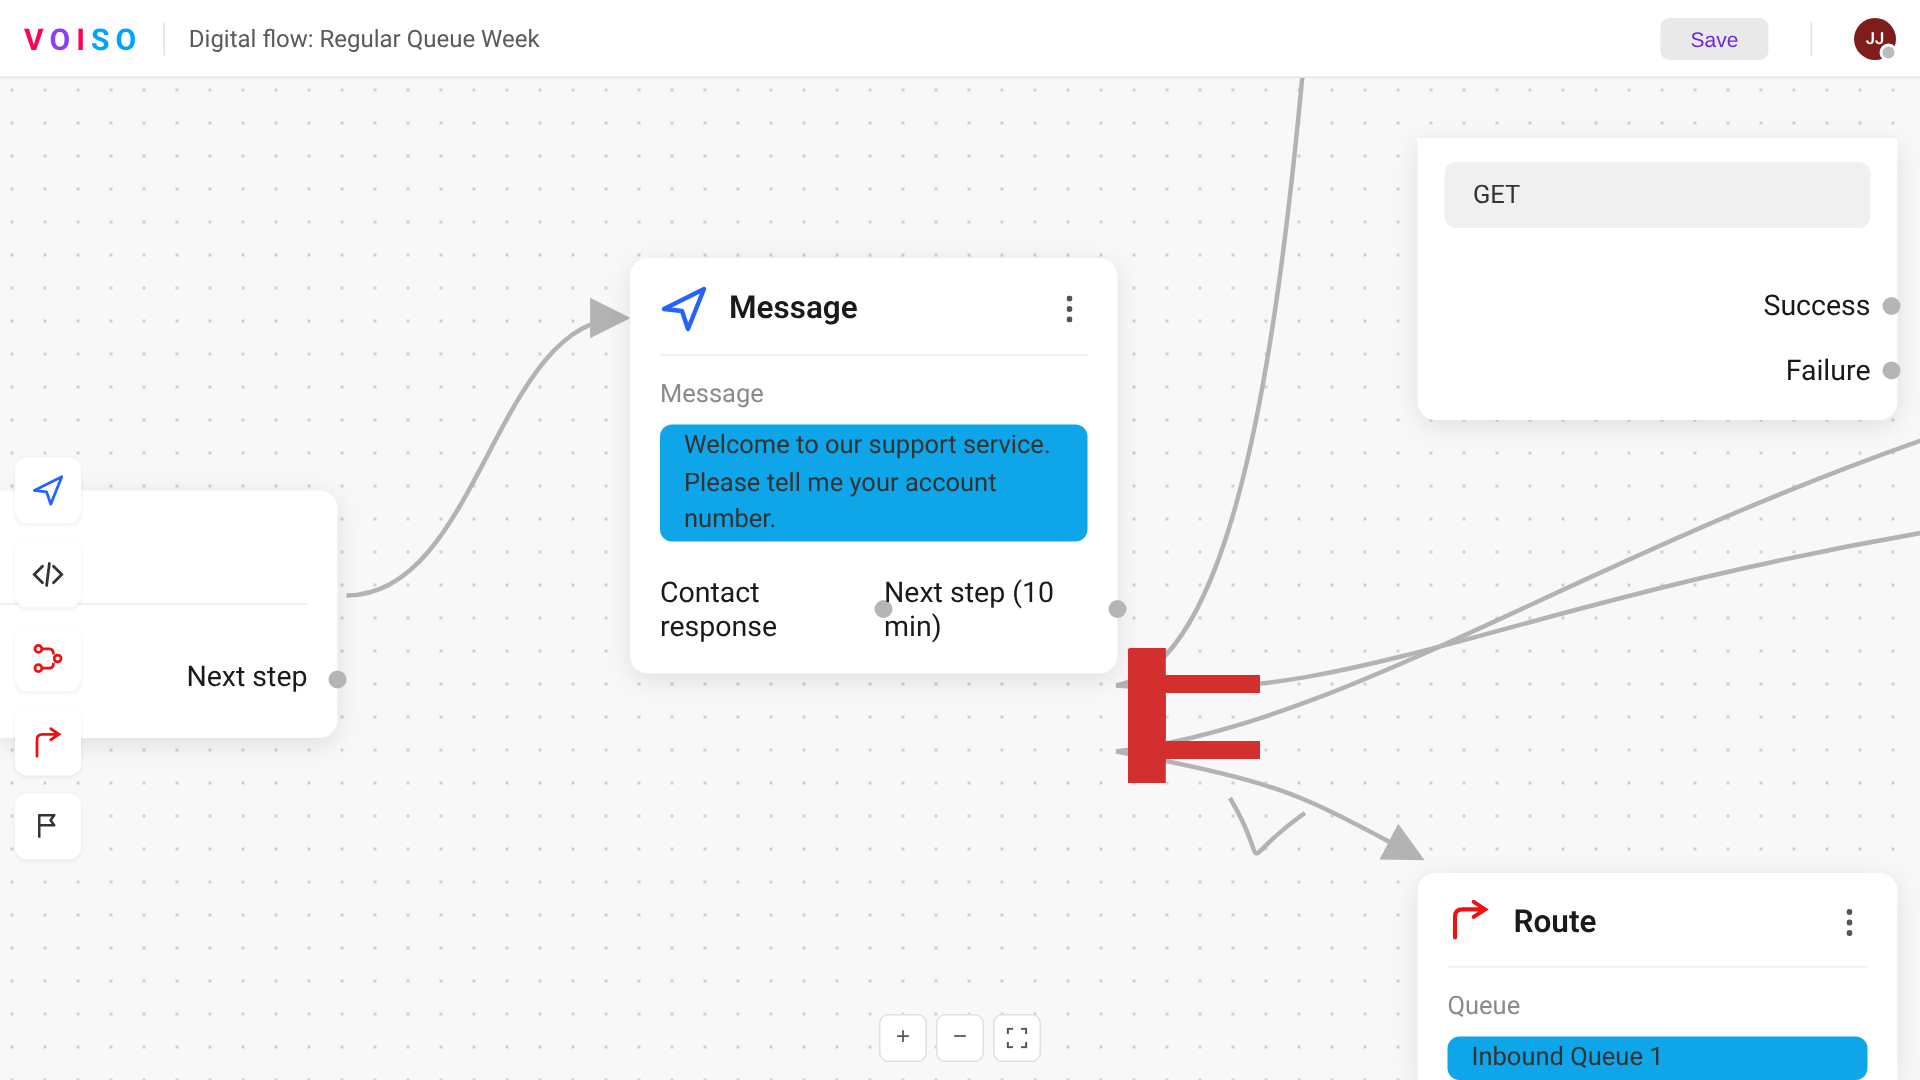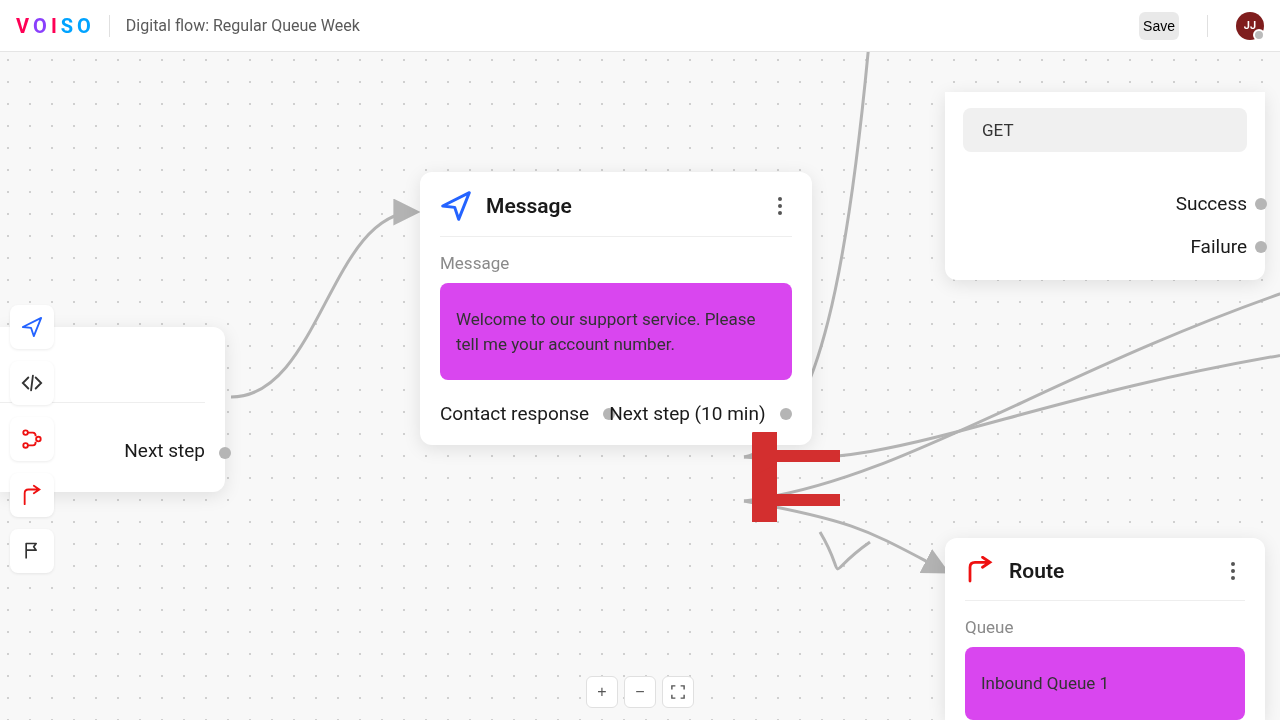--- a/index.html
+++ b/index.html
@@ -10,41 +10,41 @@
   .header { position: absolute; top:0; left:0; right:0; height:52px; background:#fff; border-bottom:1px solid #e5e5e5; display:flex; align-items:center; padding:0 16px; z-index:50; }
   .logo { display:flex; align-items:center; gap:2px; font-weight:700; font-size:20px; letter-spacing:2px; }
   .logo span:nth-child(1){color:#ff0055;}
   .logo span:nth-child(2){color:#8a3ffc;}
   .logo span:nth-child(3){color:#ff0055;}
   .logo span:nth-child(4){color:#00a3ff;}
   .logo span:nth-child(5){color:#00a3ff;}
   .vdiv { width:1px; height:22px; background:#e0e0e0; margin:0 16px; }
   .flow-title { color:#5a5a5a; font-size:16px; }
   .header-right { margin-left:auto; display:flex; align-items:center; gap:12px; }
-  .save-btn { padding:6px 4px; background:#e9e9e9; color:#000000; border-radius:6px; font-size:14px; border:none; }
+  .save-btn { padding:6px 20px; background:#e9e9e9; color:#6d28d9; border-radius:6px; font-size:14px; border:none; }
   .avatar { width:28px; height:28px; border-radius:50%; background:#7f1d1d; color:#fff; font-size:11px; font-weight:600; display:flex; align-items:center; justify-content:center; position:relative; }
   .avatar::after { content:""; position:absolute; right:-1px; bottom:-1px; width:8px; height:8px; background:#bbb; border:2px solid #fff; border-radius:50%; }
 
   
   .canvas { position:absolute; top:52px; left:0; right:0; bottom:0; background:#f8f8f8;
     background-image: radial-gradient(circle, #d0d0d0 1px, transparent 1px);
     background-size: 22px 22px; background-position: -3px -3px; }
 
   
   .toolbox { position:absolute; left:10px; top:253px; width:44px; display:flex; flex-direction:column; gap:12px; z-index:40; }
   .tool { width:44px; height:44px; background:#fff; border-radius:8px; display:flex; align-items:center; justify-content:center; box-shadow:0 1px 3px rgba(0,0,0,0.08); }
 
   
   .node { position:absolute; background:#fff; border-radius:12px; box-shadow:0 4px 18px rgba(0,0,0,0.10); z-index:20; }
   .node-header { display:flex; align-items:center; padding:18px 20px 14px; gap:14px; }
   .node-title { font-size:21px; font-weight:600; color:#1a1a1a; flex:1; }
   .node-menu { width:24px; height:24px; display:flex; align-items:center; justify-content:center; color:#555; cursor:pointer; font-size:18px; }
   .node-hr { height:1px; background:#eee; margin:0 20px; }
   .section-label { color:#8a8a8a; font-size:17px; padding:16px 20px 10px; }
-  .msg-box { margin:0 20px 0; background:#d946ef; border-radius:8px; padding:24px 16px; color:#333; font-size:17px; line-height:1.45; }
+  .msg-box { margin:0 20px 0; background:#0ea5e9; border-radius:8px; padding:2px 16px; color:#333; font-size:17px; line-height:1.45; }
 
   .outs { padding:22px 20px 20px; display:flex; gap:20px; }
   .out-row { display:flex; align-items:center; justify-content:flex-end; gap:10px; position:relative; }
   .out-label { font-size:19px; color:#1a1a1a; }
   .port { width:12px; height:12px; border-radius:50%; background:#b5b5b5; position:absolute; right:-26px; top:50%; transform:translateY(-50%); }
 
   
   .node-partial-left { position:absolute; left:0; top:275px; width:225px; height:165px; background:#fff; border-radius:0 12px 12px 0; box-shadow:0 4px 18px rgba(0,0,0,0.10); z-index:15; overflow:visible;}
   .node-partial-left .hr2 { position:absolute; top:75px; left:0; right:20px; height:1px; background:#eee;}
   .node-partial-left .ns-label { position:absolute; right:20px; top:112px; font-size:19px; color:#1a1a1a;}
@@ -141,21 +141,21 @@
         </svg>
     </div>
   </div>
 
   <div class="node-partial-left">
     <div class="hr2"></div>
     <div class="ns-label">Next step</div>
     <div class="port-ns"></div>
   </div>
 
-  <div class="node" style="left:420px; top:120px; width:392px;">
+  <div class="node" style="left:420px; top:120px; width:325px;">
     <div class="node-header">
       <svg width="32" height="32" viewBox="0 0 24 24">
           <path d="M2 12 L22 2 L14 22 L11 13 Z" fill="none" stroke="#2463ff" stroke-width="2.2" stroke-linejoin="round"></path>
         </svg>
       <div class="node-title">Message</div>
       <div class="node-menu">
         <svg width="4" height="18" viewBox="0 0 4 18">
             <circle cx="2" cy="2" r="2" fill="#555"></circle>
             <circle cx="2" cy="9" r="2" fill="#555"></circle>
             <circle cx="2" cy="16" r="2" fill="#555"></circle>

